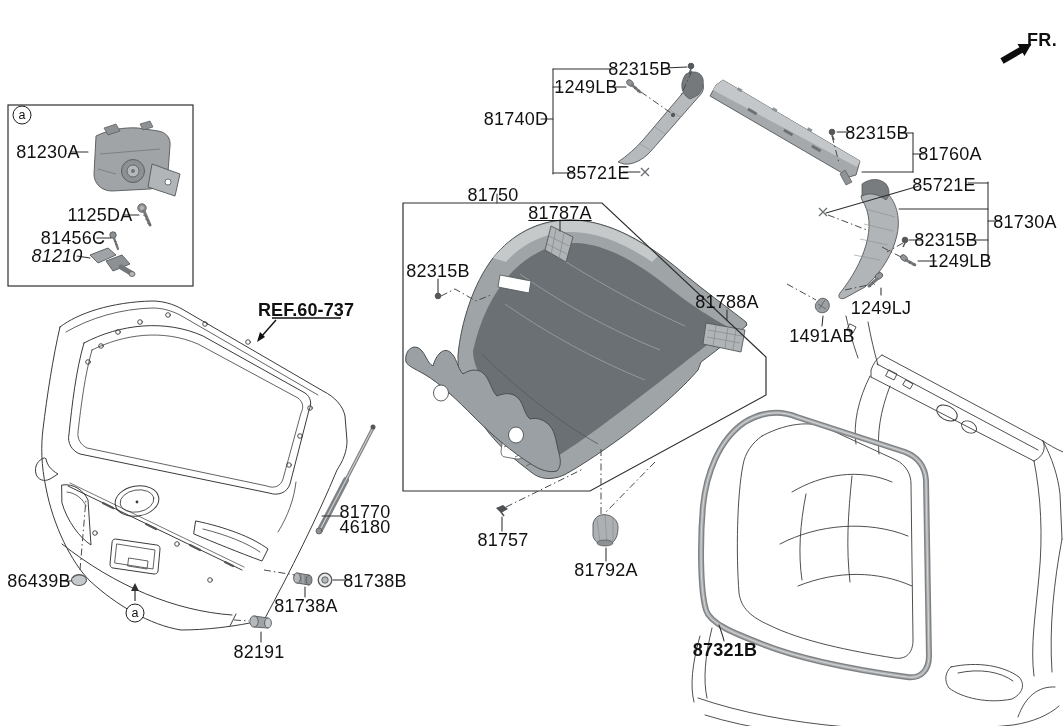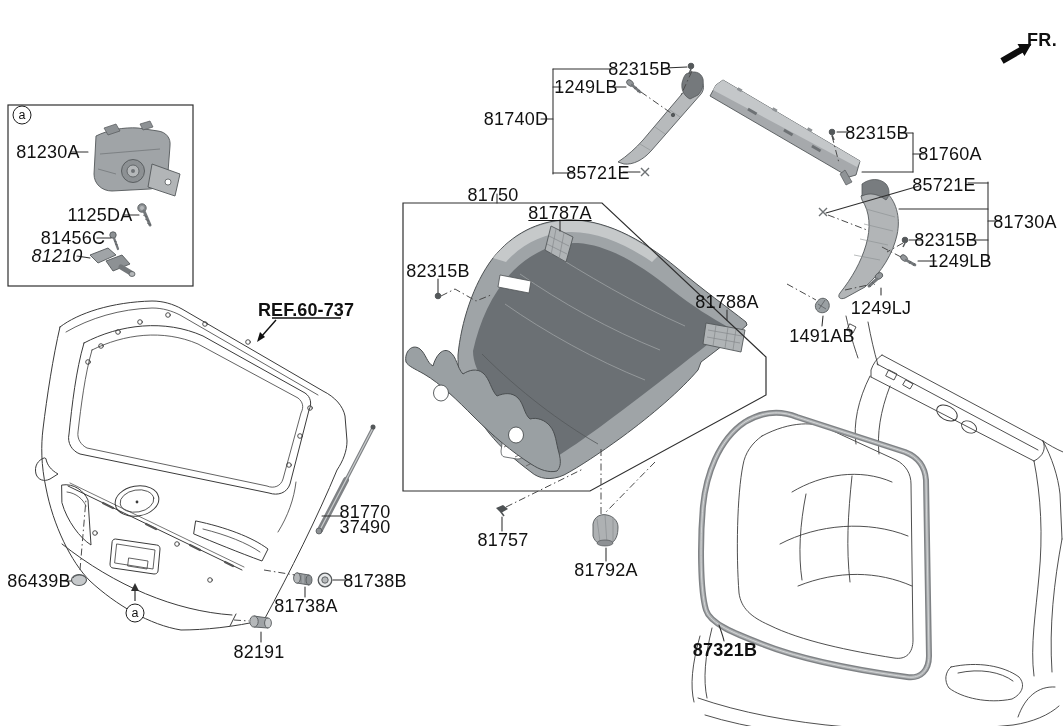--- a/index.html
+++ b/index.html
@@ -360,21 +360,21 @@
       <div class="lbl" style="left: 960px; top: 237px;">1249LB</div>
       <div class="lbl" style="left: 881px; top: 284px;">1249LJ</div>
       <div class="lbl" style="left: 822px; top: 312px;">1491AB</div>
       <div class="lbl" style="left: 493px; top: 171px;">81750</div>
       <div class="lbl" style="left: 560px; top: 189px; text-decoration: underline;">81787A</div>
       <div class="lbl" style="left: 438px; top: 247px;">82315B</div>
       <div class="lbl" style="left: 727px; top: 278px;">81788A</div>
       <div class="lbl" style="left: 503px; top: 516px;">81757</div>
       <div class="lbl" style="left: 606px; top: 546px;">81792A</div>
       <div class="lbl" style="left: 365px; top: 488px;">81770</div>
-      <div class="lbl" style="left: 365px; top: 503px;">37490</div>
+      <div class="lbl" style="left: 365px; top: 503px;">46180</div>
       <div class="lbl" style="left: 39px; top: 557px;">86439B</div>
       <div class="lbl" style="left: 375px; top: 557px;">81738B</div>
       <div class="lbl" style="left: 306px; top: 582px;">81738A</div>
       <div class="lbl" style="left: 259px; top: 628px;">82191</div>
       <div class="lbl" style="left: 725px; top: 626px; font-weight: bold;">87321B</div>
       <div class="lbl" style="left: 48px; top: 128px;">81230A</div>
       <div class="lbl" style="left: 100px; top: 191px;">1125DA</div>
       <div class="lbl" style="left: 73px; top: 214px;">81456C</div>
       <div class="lbl" style="left: 57px; top: 232px; font-style: italic;">81210</div>
       <div class="lbl circle" style="left: 22px; top: 91px;">a</div>

